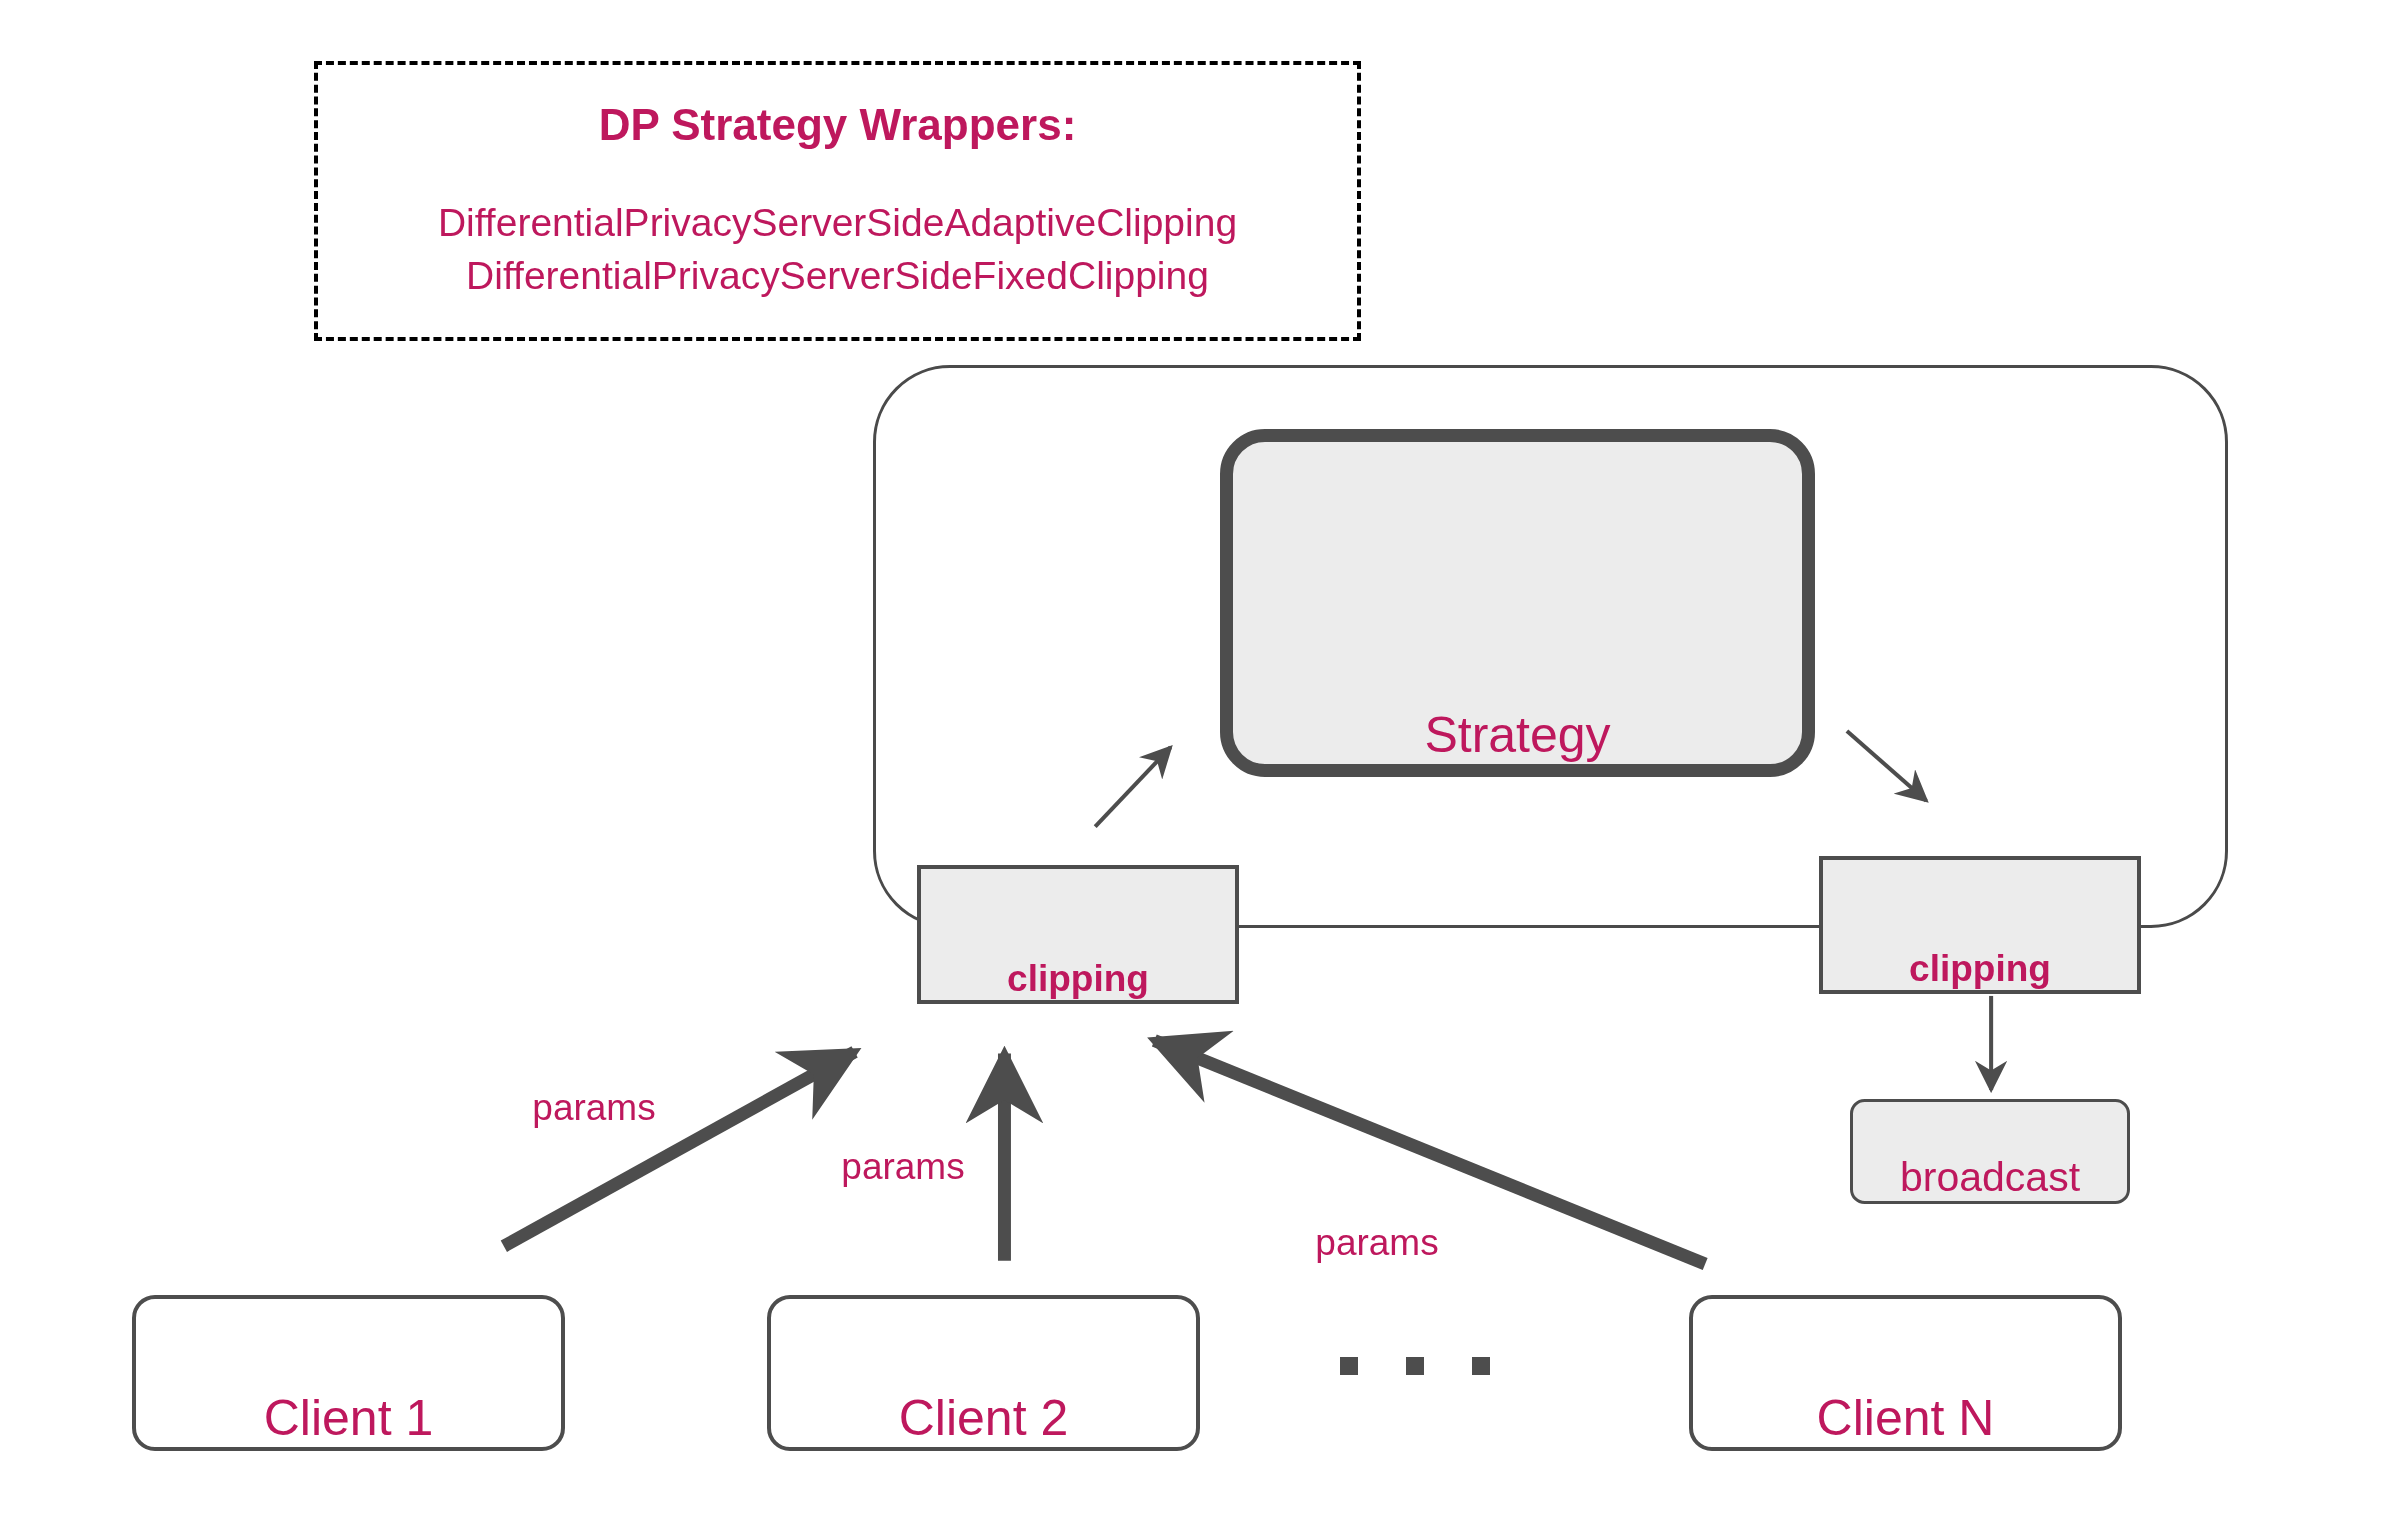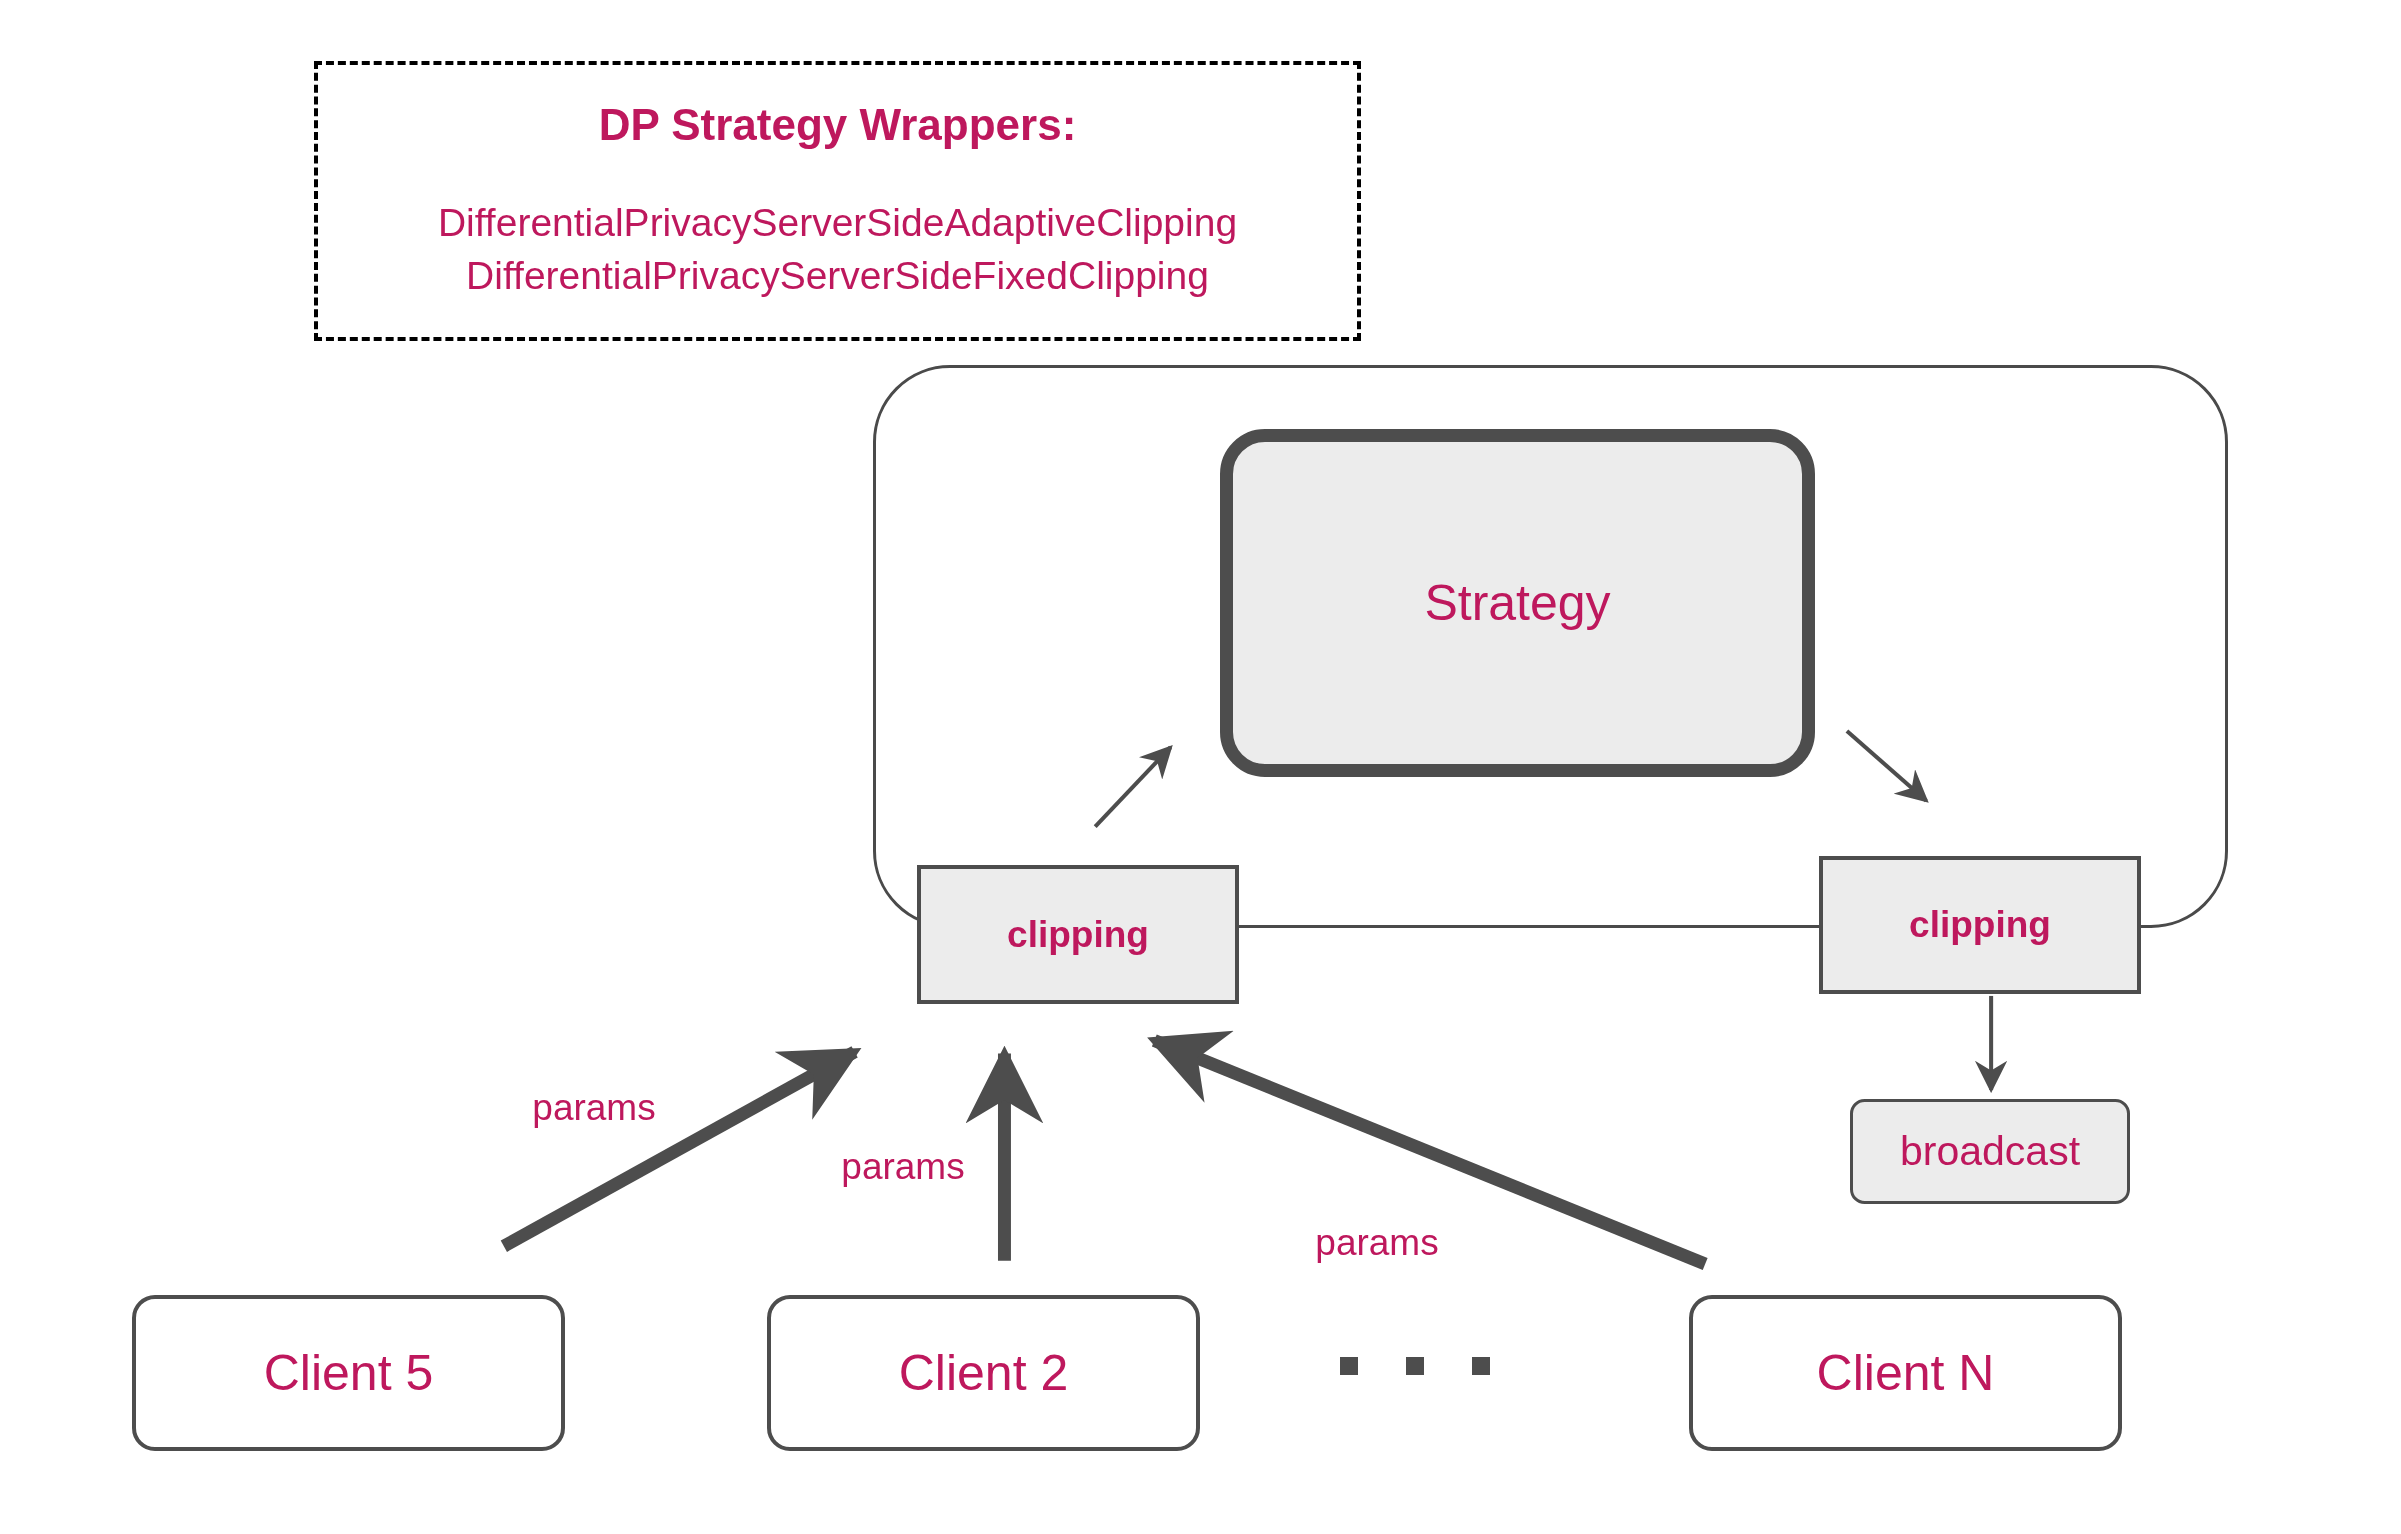--- a/index.html
+++ b/index.html
@@ -27,21 +27,21 @@
   
   .server-rect{
     left:873px;top:365px;width:1355px;height:563px;
     border:3.2px solid #4a4a4a;border-radius:77px;
     box-sizing:border-box;background:transparent;
   }
 
   
   .node{
     box-sizing:border-box;
-    display:flex;align-items:center;justify-content:center;
+    display:flex;align-items:flex-end;justify-content:center;
     background:#ececec;border:4px solid #4d4d4d;
   }
   .strategy-box{
     left:1220px;top:429px;width:595px;height:348px;
     border:13.8px solid #4d4d4d;border-radius:45px;
     font-size:50px;
   }
   .clipping-box{left:917px;top:865px;width:322px;height:139px;font-size:37px;font-weight:bold;}
   .noising-box{left:1819px;top:856px;width:322px;height:138px;font-size:37px;font-weight:bold;}
   .broadcast-box{
@@ -117,21 +117,21 @@
 
   <div class="abs node noising-box">
     <span>clipping</span>
   </div>
 
   <div class="abs node broadcast-box">
     <span>broadcast</span>
   </div>
 
   <div class="abs node client-box client-1">
-    <span>Client 5</span>
+    <span>Client 1</span>
   </div>
   <div class="abs node client-box client-2">
     <span>Client 2</span>
   </div>
   <div class="abs node client-box client-n">
     <span>Client N</span>
   </div>
 
   <div class="abs dots">
       <span></span>

